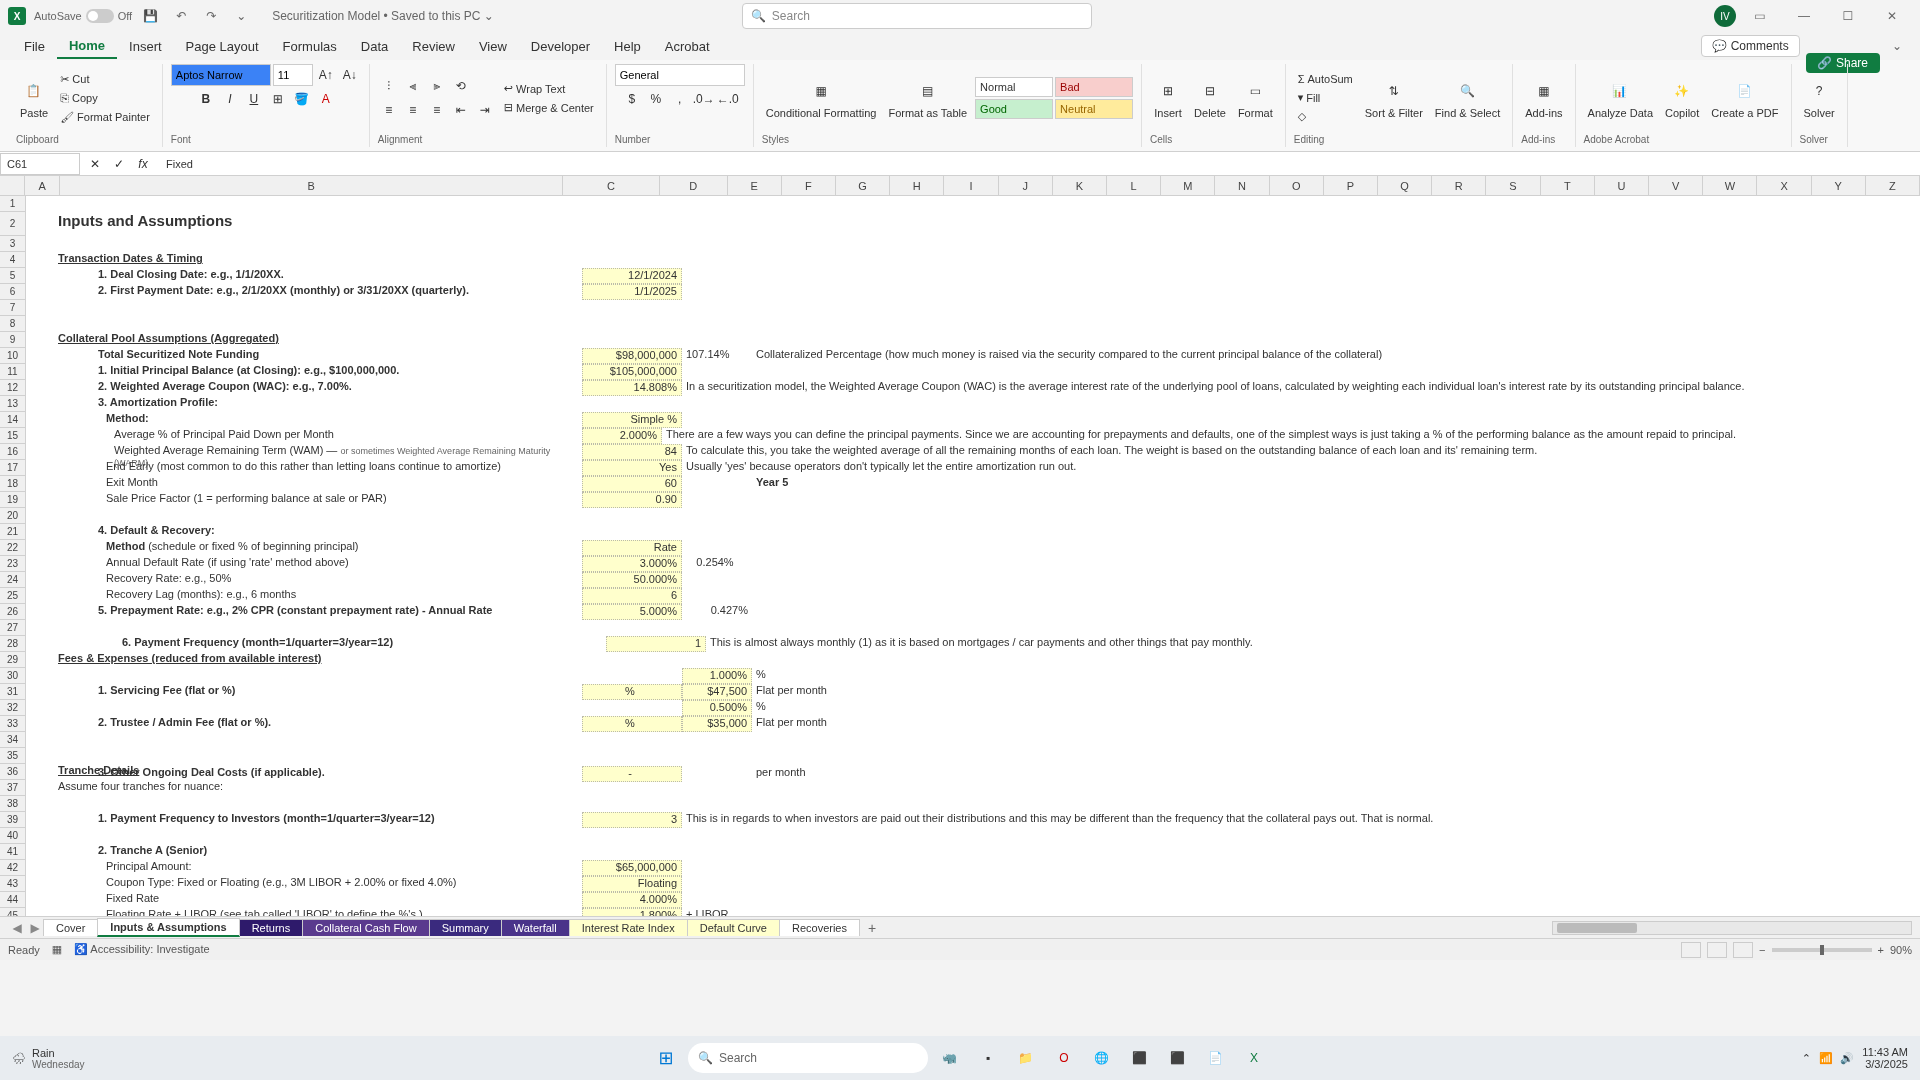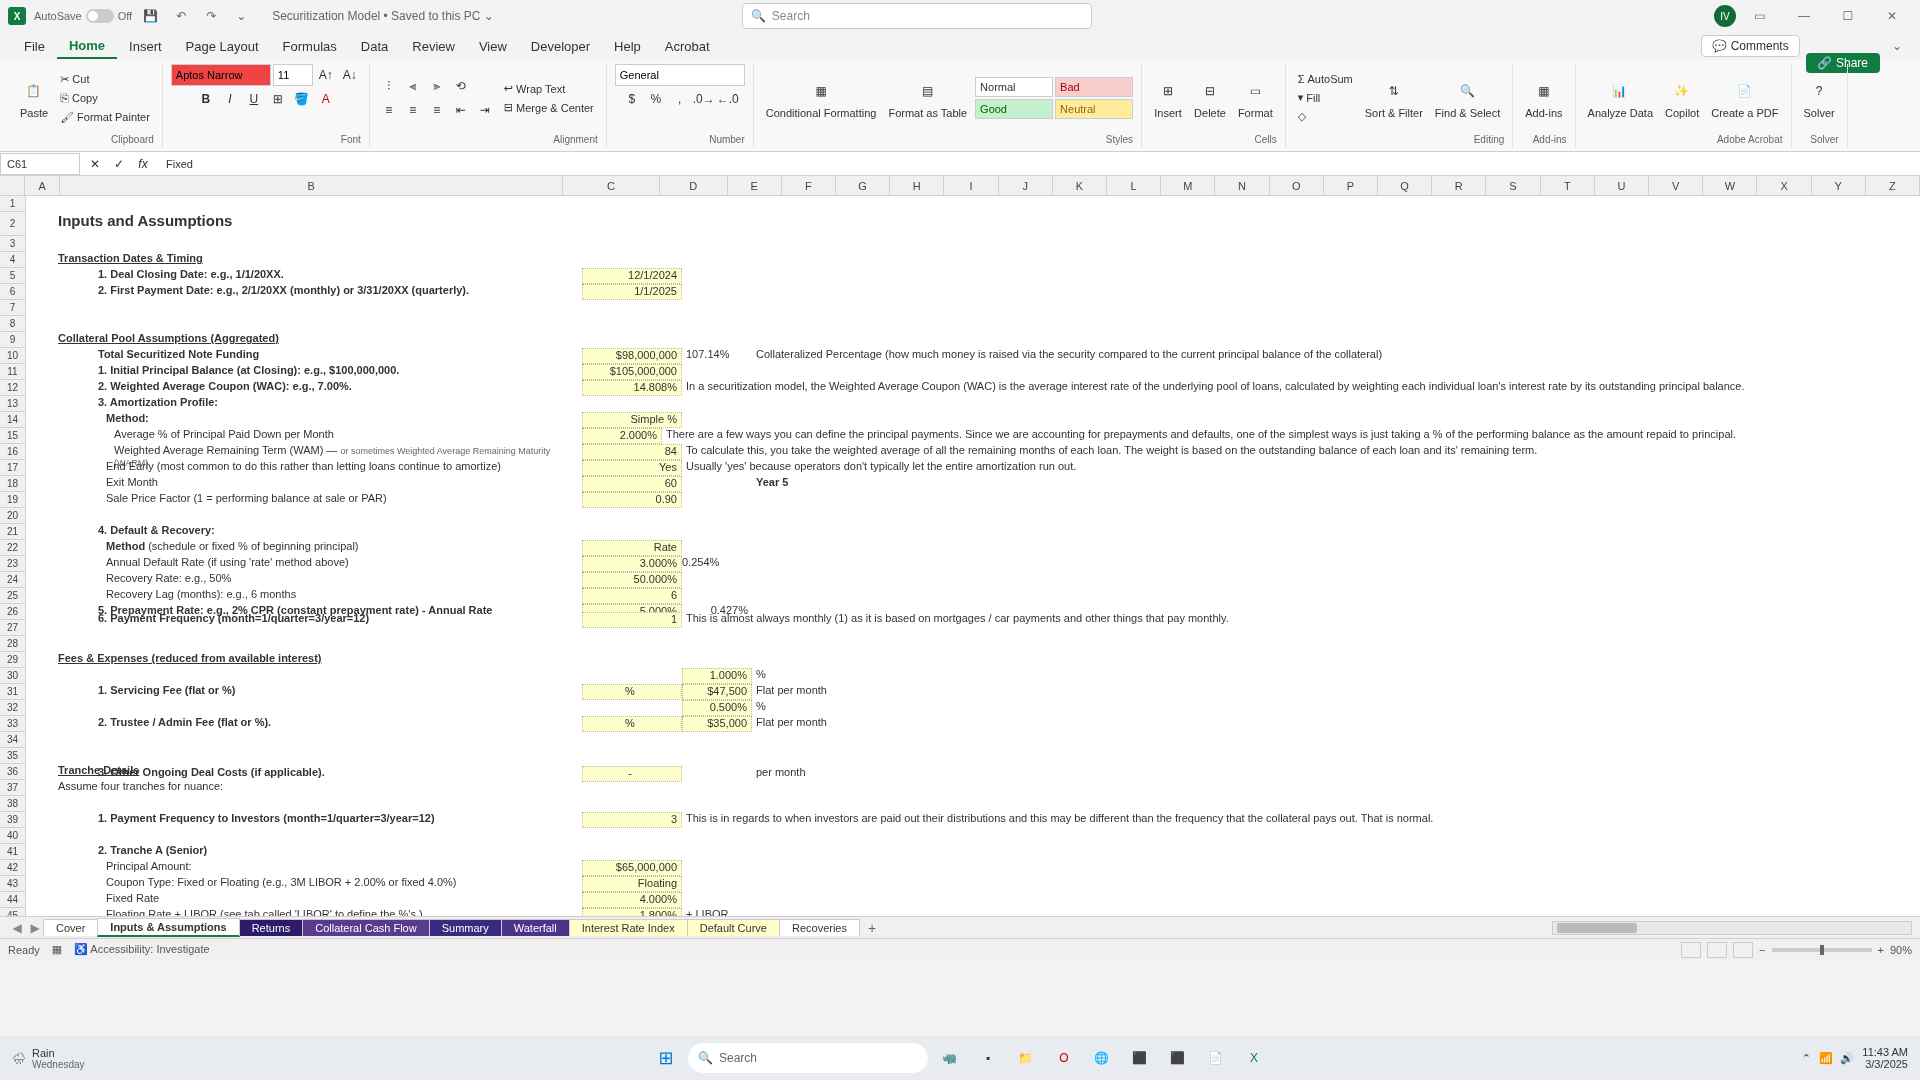--- a/index.html
+++ b/index.html
@@ -23,28 +23,28 @@
 .ribbon-tab { padding: 4px 12px; font-size: 13px; color: #333; cursor: pointer; }
 .ribbon-tab.active { border-bottom: 2px solid #107c41; color: #107c41; font-weight: 600; }
 .ribbon-right { margin-left: auto; display: flex; gap: 6px; align-items: center; }
 .comments-btn { border: 1px solid #ccc; padding: 3px 10px; border-radius: 4px; background: #fff; font-size: 12px; }
 .share-btn { background: #107c41; color: #fff; padding: 3px 12px; border-radius: 4px; font-size: 12px; margin-top: 33px; }
 
 
 .ribbon { height: 92px; background: #f8f8f8; border-bottom: 1px solid #d0d0d0; display: flex; padding: 4px 8px; }
 .ribbon-group { display: flex; flex-direction: column; border-right: 1px solid #e0e0e0; padding: 0 8px; }
 .ribbon-group-body { flex: 1; display: flex; align-items: center; gap: 4px; }
-.ribbon-group-label { font-size: 10px; color: #666; text-align: right; padding: 2px 0; }
+.ribbon-group-label { font-size: 10px; color: #666; text-align: left; padding: 2px 0; }
 .rb-big { display: flex; flex-direction: column; align-items: center; gap: 2px; padding: 2px 4px; cursor: pointer; }
 .rb-big .icon-box { width: 28px; height: 28px; display: flex; align-items: center; justify-content: center; }
 .rb-big span { font-size: 11px; }
 .rb-col { display: flex; flex-direction: column; gap: 2px; }
 .rb-row { display: flex; gap: 2px; align-items: center; }
 .rb-small { padding: 2px 4px; font-size: 11px; display: flex; align-items: center; gap: 3px; cursor: pointer; }
-.font-name { width: 100px; height: 22px; border: 1px solid #ccc; background: #ef4444; font-size: 11px; padding: 0 4px; }
+.font-name { width: 100px; height: 22px; border: 1px solid #ccc; background: #3b82f6; font-size: 11px; padding: 0 4px; }
 .font-size { width: 40px; height: 22px; border: 1px solid #ccc; background: #fff; font-size: 11px; padding: 0 4px; }
 .icon-btn { width: 22px; height: 22px; display: flex; align-items: center; justify-content: center; cursor: pointer; border: 1px solid transparent; }
 .style-cell { width: 78px; height: 20px; border: 1px solid #ccc; font-size: 11px; display: flex; align-items: center; padding: 0 4px; }
 .style-normal { background: #fff; }
 .style-bad { background: #f8cecc; color: #900; }
 .style-good { background: #c6efce; color: #060; }
 .style-neutral { background: #ffeb9c; color: #960; }
 .num-fmt { width: 130px; height: 22px; border: 1px solid #ccc; background: #fff; font-size: 11px; padding: 0 4px; }
 
 
@@ -495,39 +495,39 @@
         </div>
         <div class="cell-row" style="top: 344px;">
           <div class="col-A"></div>
           <div class="label2" style="width:520px"><b>Method</b> (schedule or fixed % of beginning principal)</div>
           <div class="input-cell" style="width:100px">Rate</div>
         </div>
         <div class="cell-row" style="top: 360px;">
           <div class="col-A"></div>
           <div class="label2" style="width:520px">Annual Default Rate (if using 'rate' method above)</div>
           <div class="input-cell" style="width:100px">3.000%</div>
-          <div style="width:70px;text-align:left;padding-right:4px;font-size:11px">0.254%</div>
+          <div style="width:70px;text-align:center;padding-right:4px;font-size:11px">0.254%</div>
         </div>
         <div class="cell-row" style="top: 376px;">
           <div class="col-A"></div>
           <div class="label2" style="width:520px">Recovery Rate: e.g., 50%</div>
           <div class="input-cell" style="width:100px">50.000%</div>
         </div>
         <div class="cell-row" style="top: 392px;">
           <div class="col-A"></div>
           <div class="label2" style="width:520px">Recovery Lag (months): e.g., 6 months</div>
           <div class="input-cell" style="width:100px">6</div>
         </div>
         <div class="cell-row" style="top: 408px;">
           <div class="col-A"></div>
           <div class="label bold" style="width:520px">5. Prepayment Rate: e.g., 2% CPR (constant prepayment rate) - Annual Rate</div>
           <div class="input-cell" style="width:100px">5.000%</div>
           <div style="width:70px;text-align:right;padding-right:4px;font-size:11px">0.427%</div>
         </div>
-        <div class="cell-row" style="top: 416px;">
+        <div class="cell-row" style="top: 440px; padding-left: 24px;">
           <div class="col-A"></div>
           <div class="label bold" style="width:520px">6. Payment Frequency (month=1/quarter=3/year=12)</div>
           <div class="input-cell" style="width:100px">1</div>
           <div class="note">This is almost always monthly (1) as it is based on mortgages / car payments and other things that pay monthly.</div>
         </div>
         <div class="cell-row" style="top: 456px;">
           <div class="subheader">Fees &amp; Expenses (reduced from available interest)</div>
         </div>
         <div class="cell-row" style="top: 472px;">
           <div class="col-A"></div>

